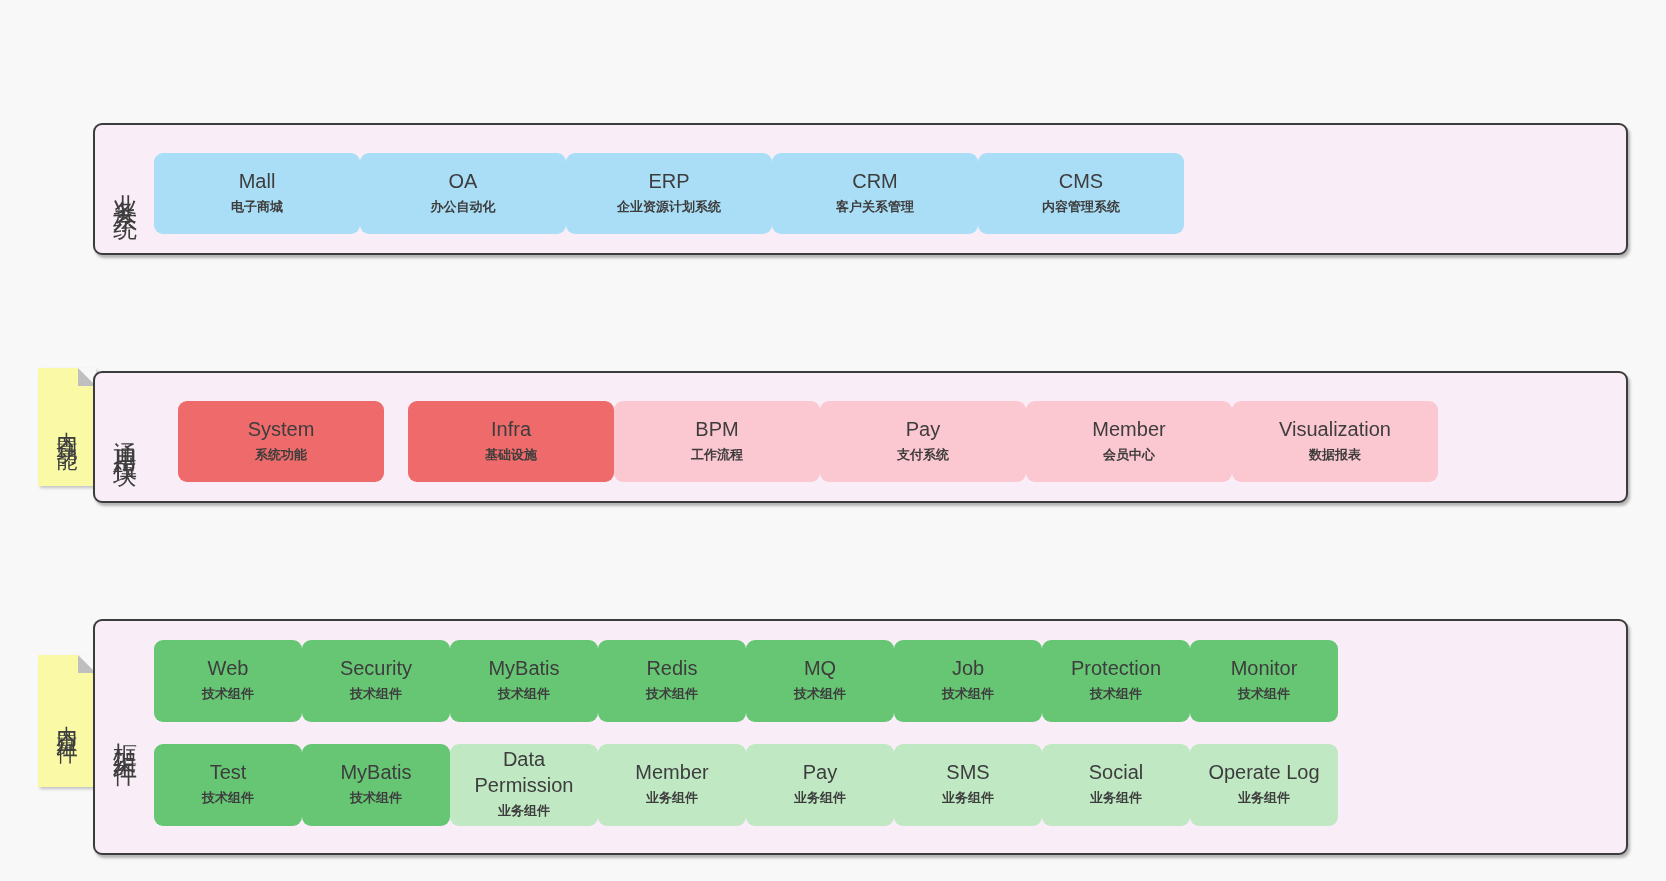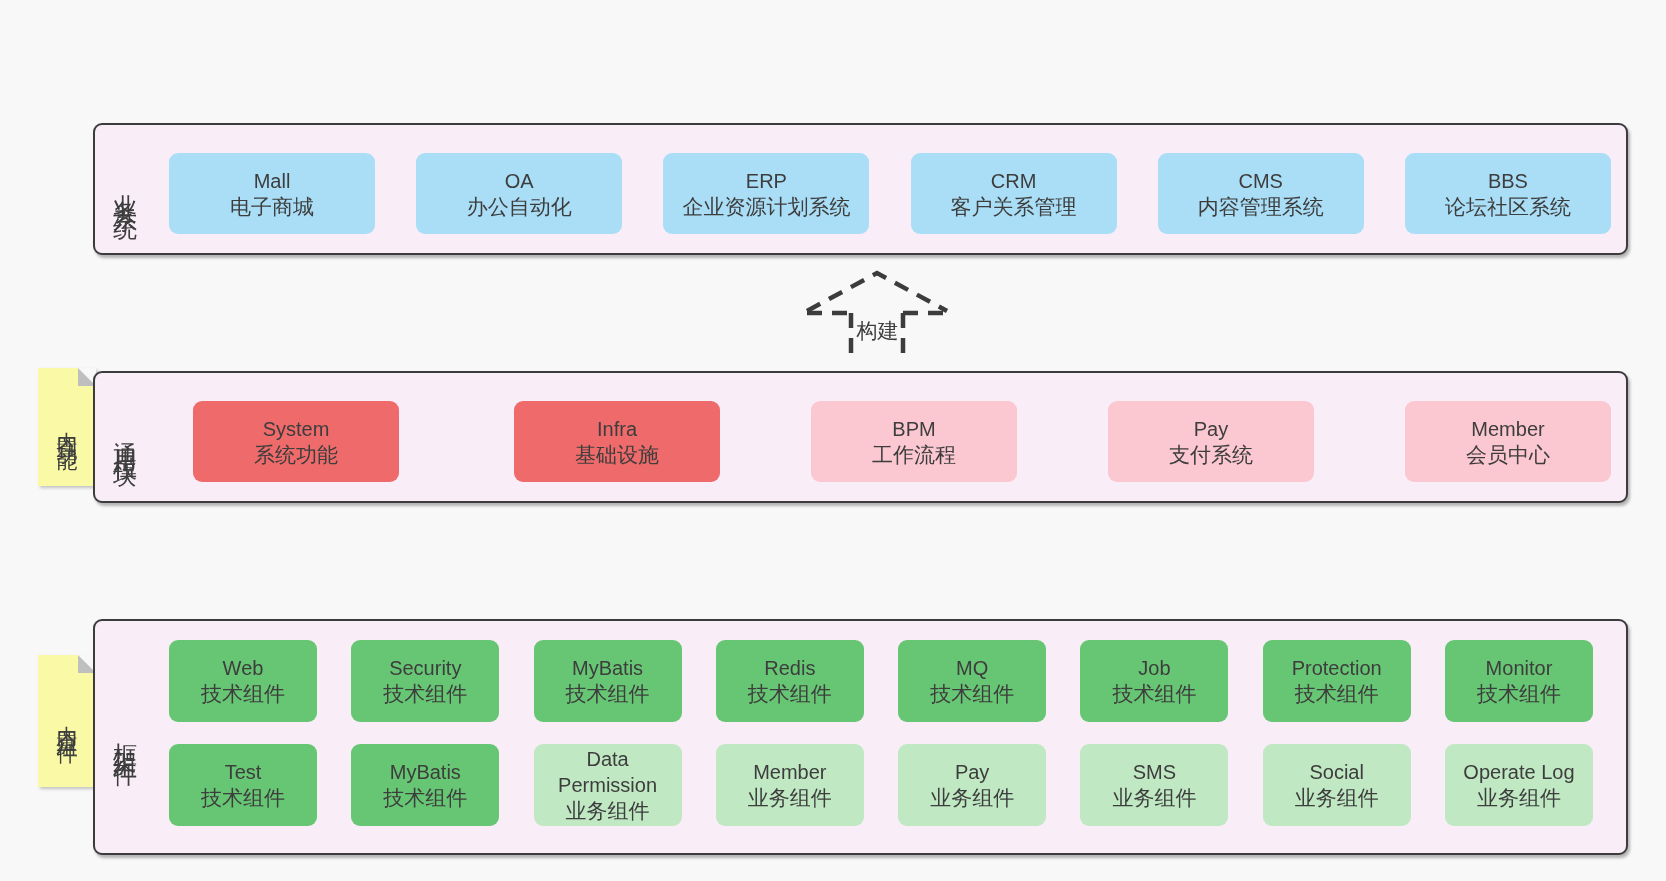--- a/index.html
+++ b/index.html
@@ -26,41 +26,41 @@
     z-index:1;
   }
   .vlabel{
     position:absolute;left:14px;top:0;height:100%;
     display:flex;align-items:center;justify-content:center;
     writing-mode:vertical-rl;text-orientation:upright;
     font-size:24px;letter-spacing:7px;
     color:var(--text,#3d3d3d);
   }
   .row{
-    position:absolute;left:74px;
-    display:flex;justify-content:space-between;
+    position:absolute;left:59px;
+    display:flex;
   }
   .row-six{right:15px;top:28px;height:81px;}
   .row-eight{right:33px;height:82px;}
   .row-eight.r1{top:19px;}
   .row-eight.r2{top:123px;}
   
   .box{
     border-radius:9px;
     display:flex;flex-direction:column;
     align-items:center;justify-content:center;
     text-align:center;
     color:var(--text,#3d3d3d);
     box-sizing:border-box;
     padding:2px 4px;
   }
   .row-six .box{width:206px;}
   .row-eight .box{width:148px;}
   .box-name{font-size:20px;line-height:26px;}
-  .box-desc{font-size:21px;line-height:26px;}
+  .box-desc{font-size:13px;line-height:26px;font-weight:bold;}
   .blue{background:var(--blue,#aadef6);}
   .red{background:var(--red,#ef6a6a);margin-left:24px;}
   .pink{background:var(--pink,#fbc7d1);}
   .gdark{background:var(--green_dark,#67c674);}
   .glight{background:var(--green_light,#bfe8c3);}
   
   .note{
     position:absolute;left:38px;width:58px;
     background:var(--note_yellow,#fafaa6);
     box-shadow:2px 2px 3px rgba(0,0,0,.22);
@@ -114,35 +114,23 @@
         <div class="box-desc">企业资源计划系统</div>
       </div>
       <div class="box blue">
         <div class="box-name">CRM</div>
         <div class="box-desc">客户关系管理</div>
       </div>
       <div class="box blue">
         <div class="box-name">CMS</div>
         <div class="box-desc">内容管理系统</div>
       </div>
-      <div class="box blue">
-        <div class="box-name">BBS</div>
-        <div class="box-desc">论坛社区系统</div>
-      </div>
     </div>
   </section>
 
-  <div class="arrow" style="left:790px;top:260px;">
-    <svg width="175" height="108" viewBox="0 0 175 108">
-      <path d="M17,51 L87,13 L157,51"></path>
-      <path d="M17,53 H61 M113,53 H157"></path>
-      <path d="M61,53 V102 M113,53 V102"></path>
-    </svg>
-    <div class="arrow-label">构建</div>
-  </div>
 
   <div class="note" style="top:368px;height:118px;">
     <i class="fold"></i>
     <span class="note-text">内置功能</span>
   </div>
 
   <section class="panel" style="top:371px;height:132px;">
     <div class="vlabel">通用模块</div>
     <div class="row row-six">
       <div class="box red">
@@ -158,20 +146,24 @@
         <div class="box-desc">工作流程</div>
       </div>
       <div class="box pink">
         <div class="box-name">Pay</div>
         <div class="box-desc">支付系统</div>
       </div>
       <div class="box pink">
         <div class="box-name">Member</div>
         <div class="box-desc">会员中心</div>
       </div>
+      <div class="box pink">
+        <div class="box-name">Visualization</div>
+        <div class="box-desc">数据报表</div>
+      </div>
     </div>
   </section>
 
 
   <div class="note" style="top:655px;height:132px;">
     <i class="fold"></i>
     <span class="note-text">内置组件</span>
   </div>
 
   <section class="panel" style="top:619px;height:236px;">

